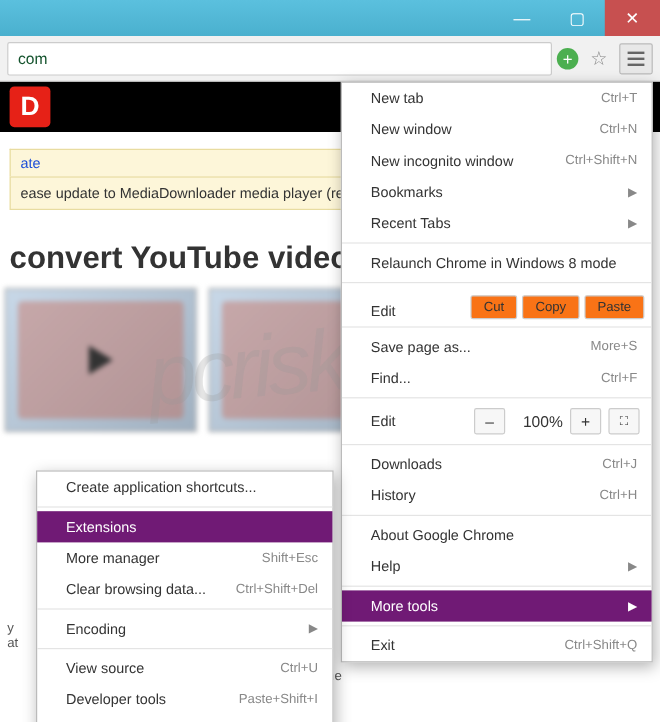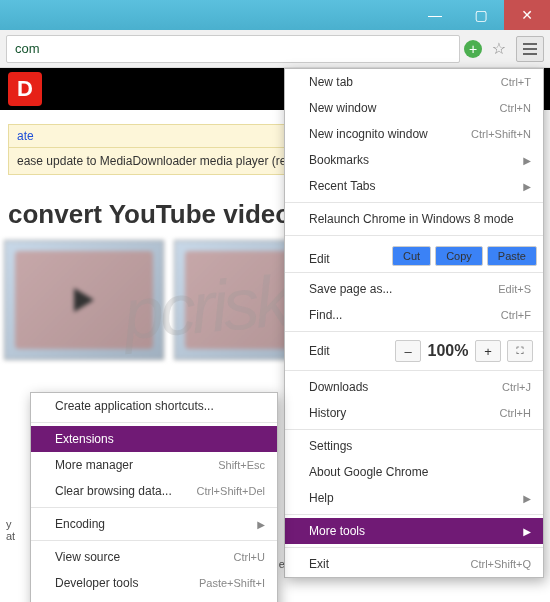--- a/index.html
+++ b/index.html
@@ -40,25 +40,25 @@
 
 .menu1 { position: absolute; right: 6px; top: 68px; width: 260px; background: #fff; border: 1px solid #bbb; box-shadow: 2px 4px 12px rgba(0,0,0,.3); z-index: 20; font-size: 12px; color: #333; }
 .mrow { display: flex; justify-content: space-between; align-items: center; padding: 5px 12px 5px 24px; height: 26px; white-space: nowrap; }
 .mrow.hl { background: #701a75; color: #fff; }
 .mrow .shortcut { color: #888; font-size: 11px; }
 .mrow .chev { color: #888; font-size: 10px; }
 .mrow.hl .chev { color: #fff; }
 .sep { height: 1px; background: #e4e4e4; margin: 3px 0; }
 .editrow { display: flex; align-items: flex-end; padding: 3px 6px 3px 24px; height: 30px; gap: 4px; }
 .editrow .lbl { flex: 1; }
-.editrow .ebtn { border: 1px solid #ccc; background: #3b82f6; padding: 3px 10px; font-size: 11px; border-radius: 2px; }
+.editrow .ebtn { border: 1px solid #ccc; background: #f97316; padding: 3px 10px; font-size: 11px; border-radius: 2px; }
 .zoomrow { display: flex; align-items: center; padding: 3px 10px 3px 24px; height: 32px; gap: 6px; }
 .zoomrow .lbl { flex: 1; }
 .zoomrow .zbtn { border: 1px solid #ccc; background: #f7f7f7; width: 26px; height: 22px; font-size: 13px; display: flex; align-items: center; justify-content: center; border-radius: 2px; }
-.zoomrow .zval { width: 42px; text-align: center; font-size: 16px; font-weight: bold; }
+.zoomrow .zval { width: 42px; text-align: right; font-size: 13px; }
 .zoomrow .full { border: 1px solid #ccc; width: 26px; height: 22px; display: flex; align-items: center; justify-content: center; font-size: 10px; border-radius: 2px; background: #f7f7f7; }
 
 
 .menu2 { position: absolute; left: 30px; top: 392px; width: 248px; background: #fff; border: 1px solid #bbb; box-shadow: 2px 4px 12px rgba(0,0,0,.3); z-index: 30; font-size: 12px; color: #333; }
 
 
 .snips { position: absolute; bottom: 6px; left: 6px; right: 6px; font-size: 11px; color: #555; z-index: 2; }
 .snips .blue { color: #1a0dab; font-size: 14px; }
 .snips .grn { color: #006621; font-size: 12px; }
 .shopperz { position: absolute; right: 10px; bottom: 62px; border: 1px solid #ccc; background: #fff; font-size: 9px; padding: 1px 4px; color: #888; z-index: 3; }
@@ -157,21 +157,21 @@
   <div class="sep"></div>
   <div class="editrow">
     <span class="lbl">Edit</span>
     <span class="ebtn">Cut</span>
     <span class="ebtn">Copy</span>
     <span class="ebtn">Paste</span>
   </div>
   <div class="sep"></div>
   <div class="mrow">
       <span>Save page as...</span>
-      <span class="shortcut">Edit+S</span>
+      <span class="shortcut">More+S</span>
     </div>
   <div class="mrow">
       <span>Find...</span>
       <span class="shortcut">Ctrl+F</span>
     </div>
   <div class="sep"></div>
   <div class="zoomrow">
     <span class="lbl">Edit</span>
     <span class="zbtn">–</span>
     <span class="zval">100%</span>
@@ -182,23 +182,20 @@
   <div class="mrow">
       <span>Downloads</span>
       <span class="shortcut">Ctrl+J</span>
     </div>
   <div class="mrow">
       <span>History</span>
       <span class="shortcut">Ctrl+H</span>
     </div>
   <div class="sep"></div>
   <div class="mrow">
-      <span>Settings</span>
-    </div>
-  <div class="mrow">
       <span>About Google Chrome</span>
     </div>
   <div class="mrow">
       <span>Help</span>
       <span class="chev">▶</span>
     </div>
   <div class="sep"></div>
   <div class="mrow hl">
       <span>More tools</span>
       <span class="chev">▶</span>

